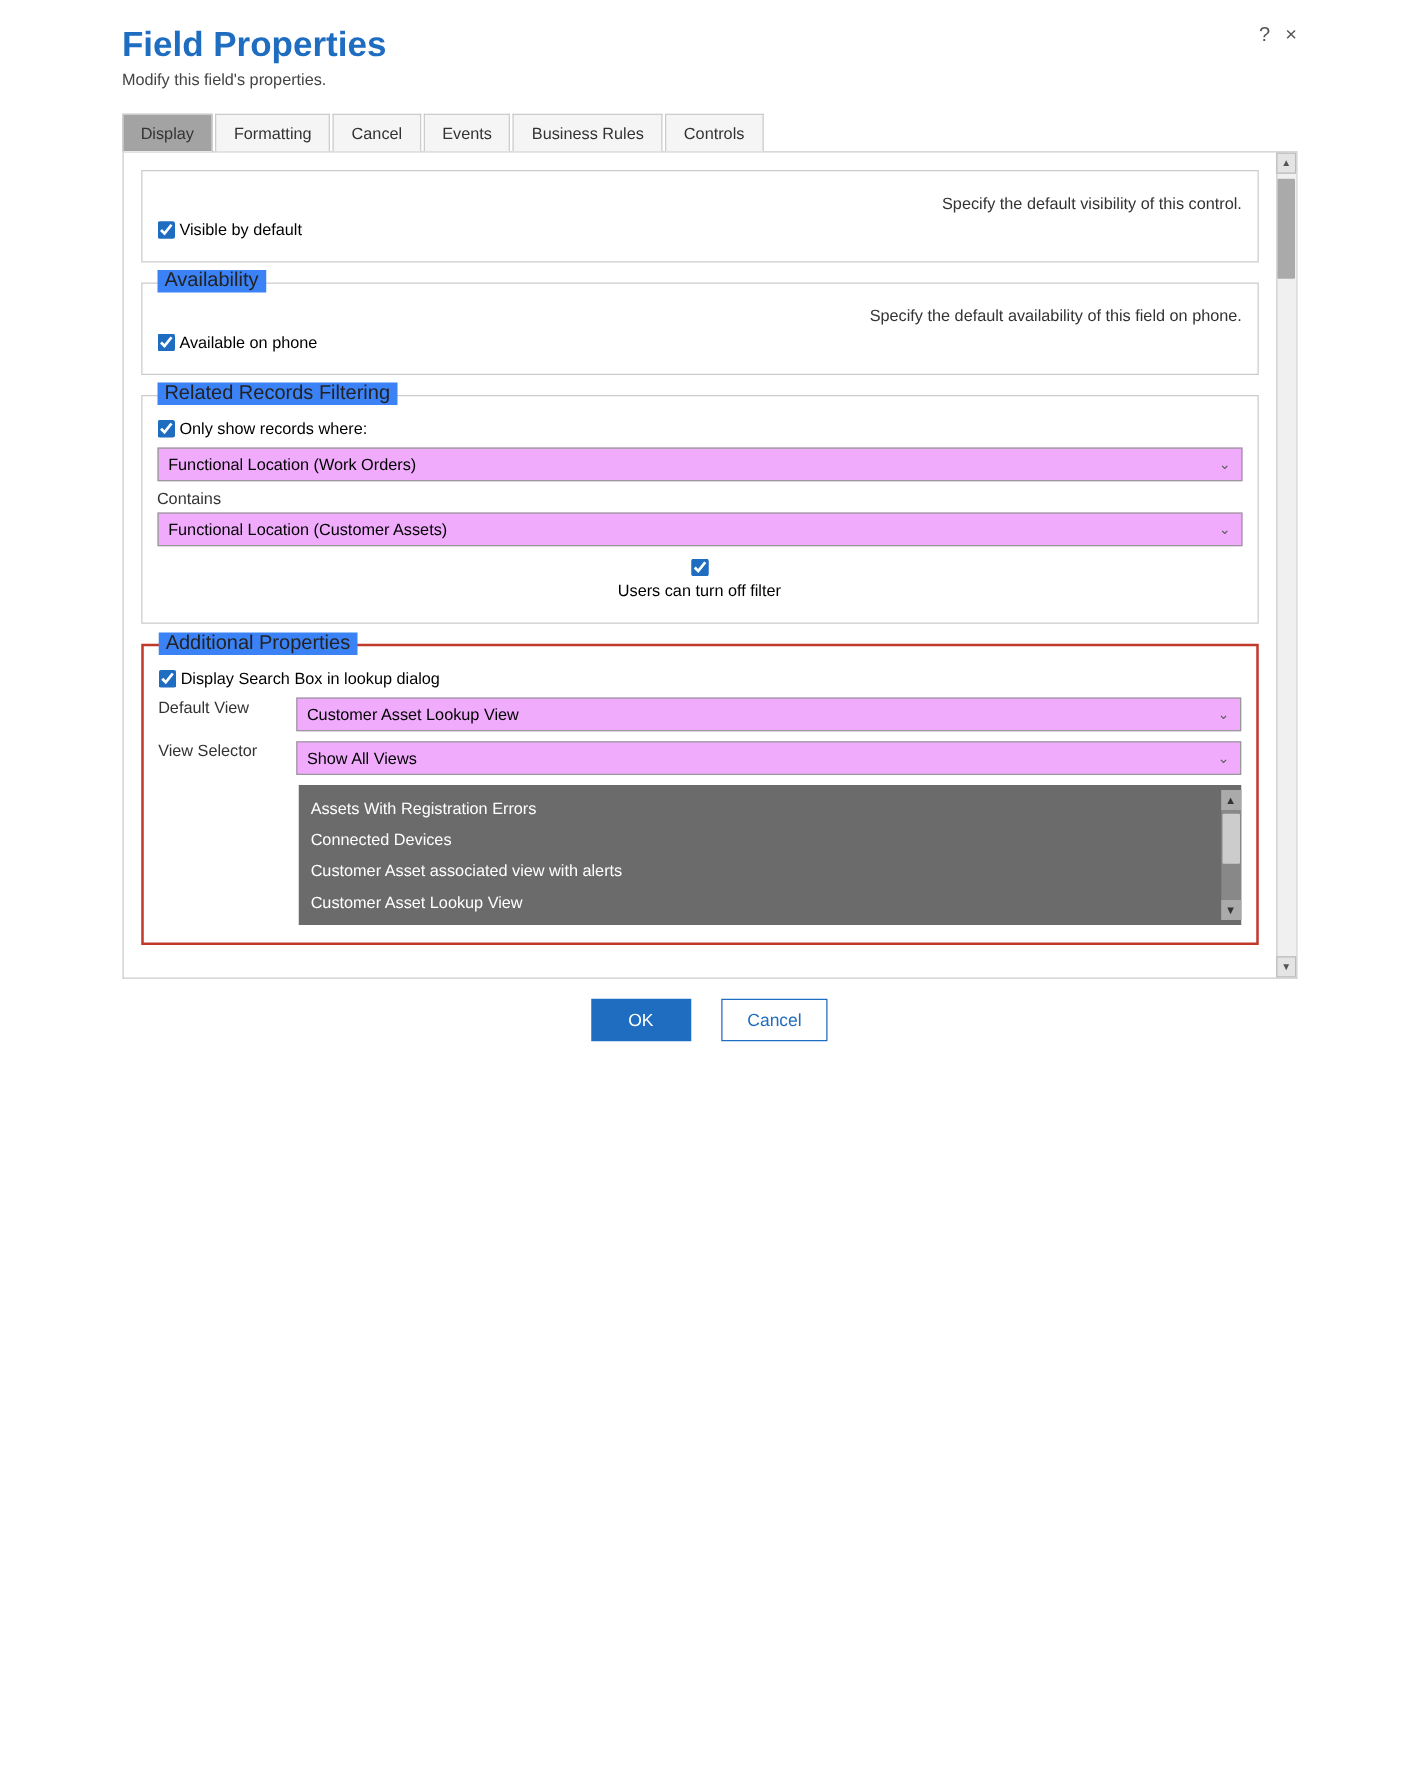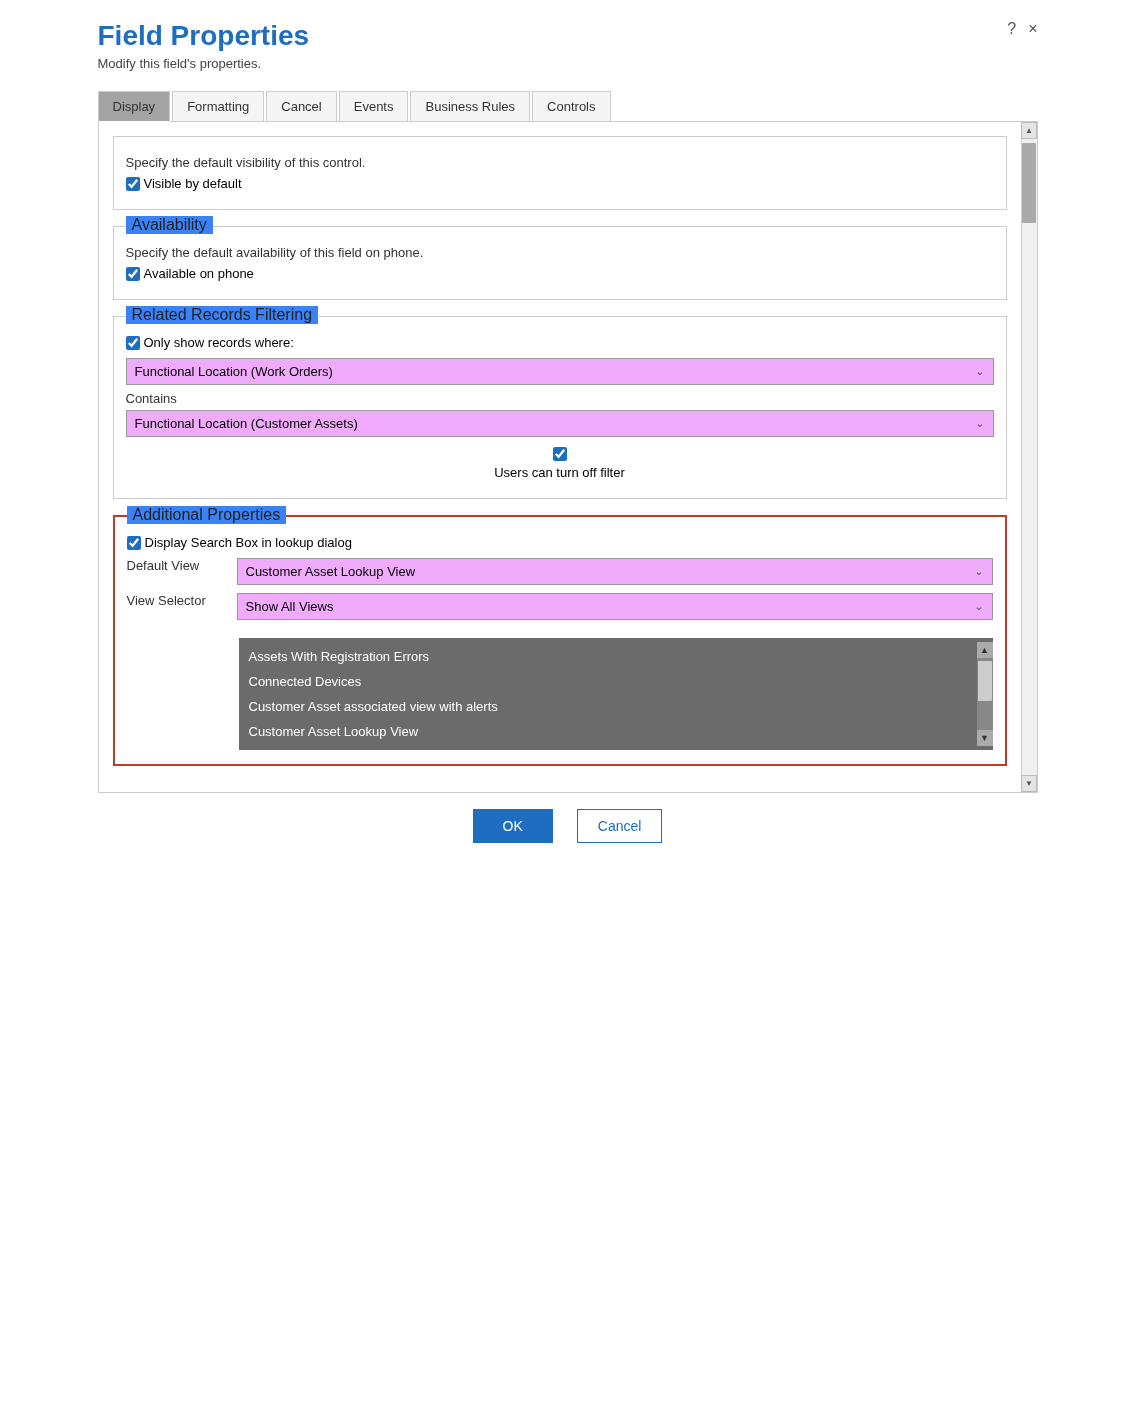--- a/index.html
+++ b/index.html
@@ -131,20 +131,21 @@
       top: -11px;
       left: 12px;
     }
     .section-body {
       margin-top: 8px;
     }
     .section-desc {
       font-size: 13px;
       color: #333;
       margin-bottom: 6px;
+      text-align: right;
     }
     .checkbox-row {
       display: flex;
       align-items: center;
       gap: 4px;
       font-size: 13px;
       margin: 4px 0;
     }
     .checkbox-row input[type=checkbox] {
       width: 14px;
@@ -346,21 +347,21 @@
             </div>
           </div>
           <div class="dropdown-row">
             <span class="dropdown-label">View Selector</span>
             <div class="dropdown">
               <span>Show All Views</span>
               <span class="chevron">⌄</span>
             </div>
           </div>
 
-          <div style="margin-left:112px; margin-top:18px;">
+          <div style="margin-left:112px; margin-top:8px;">
             <div class="dropdown-list">
               <div class="dropdown-list-inner">
                 <div class="dropdown-list-items">
                   <div class="dropdown-list-item">Assets With Registration Errors</div>
                   <div class="dropdown-list-item">Connected Devices</div>
                   <div class="dropdown-list-item">Customer Asset associated view with alerts</div>
                   <div class="dropdown-list-item">Customer Asset Lookup View</div>
                 </div>
                 <div class="dropdown-list-scrollbar">
                   <div class="sb-btn">▲</div>

